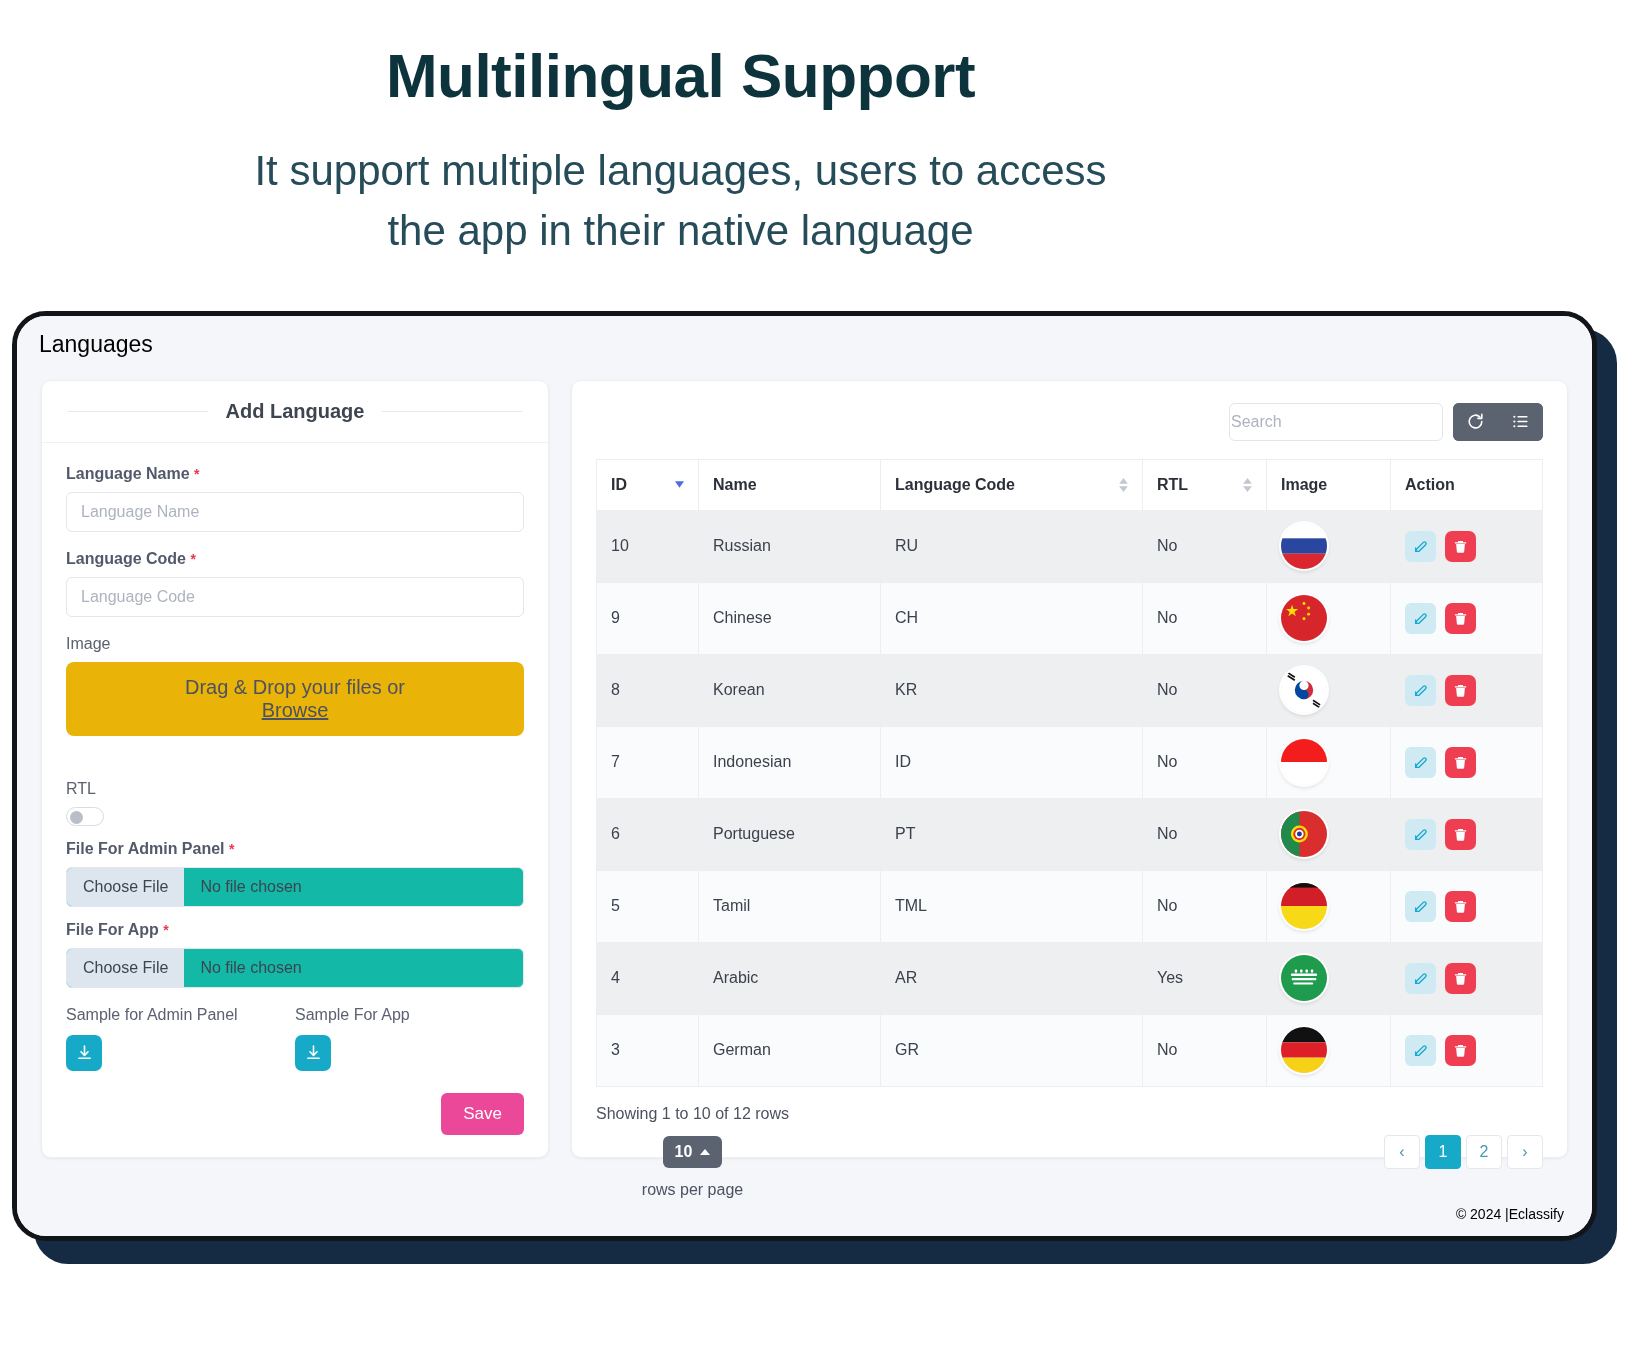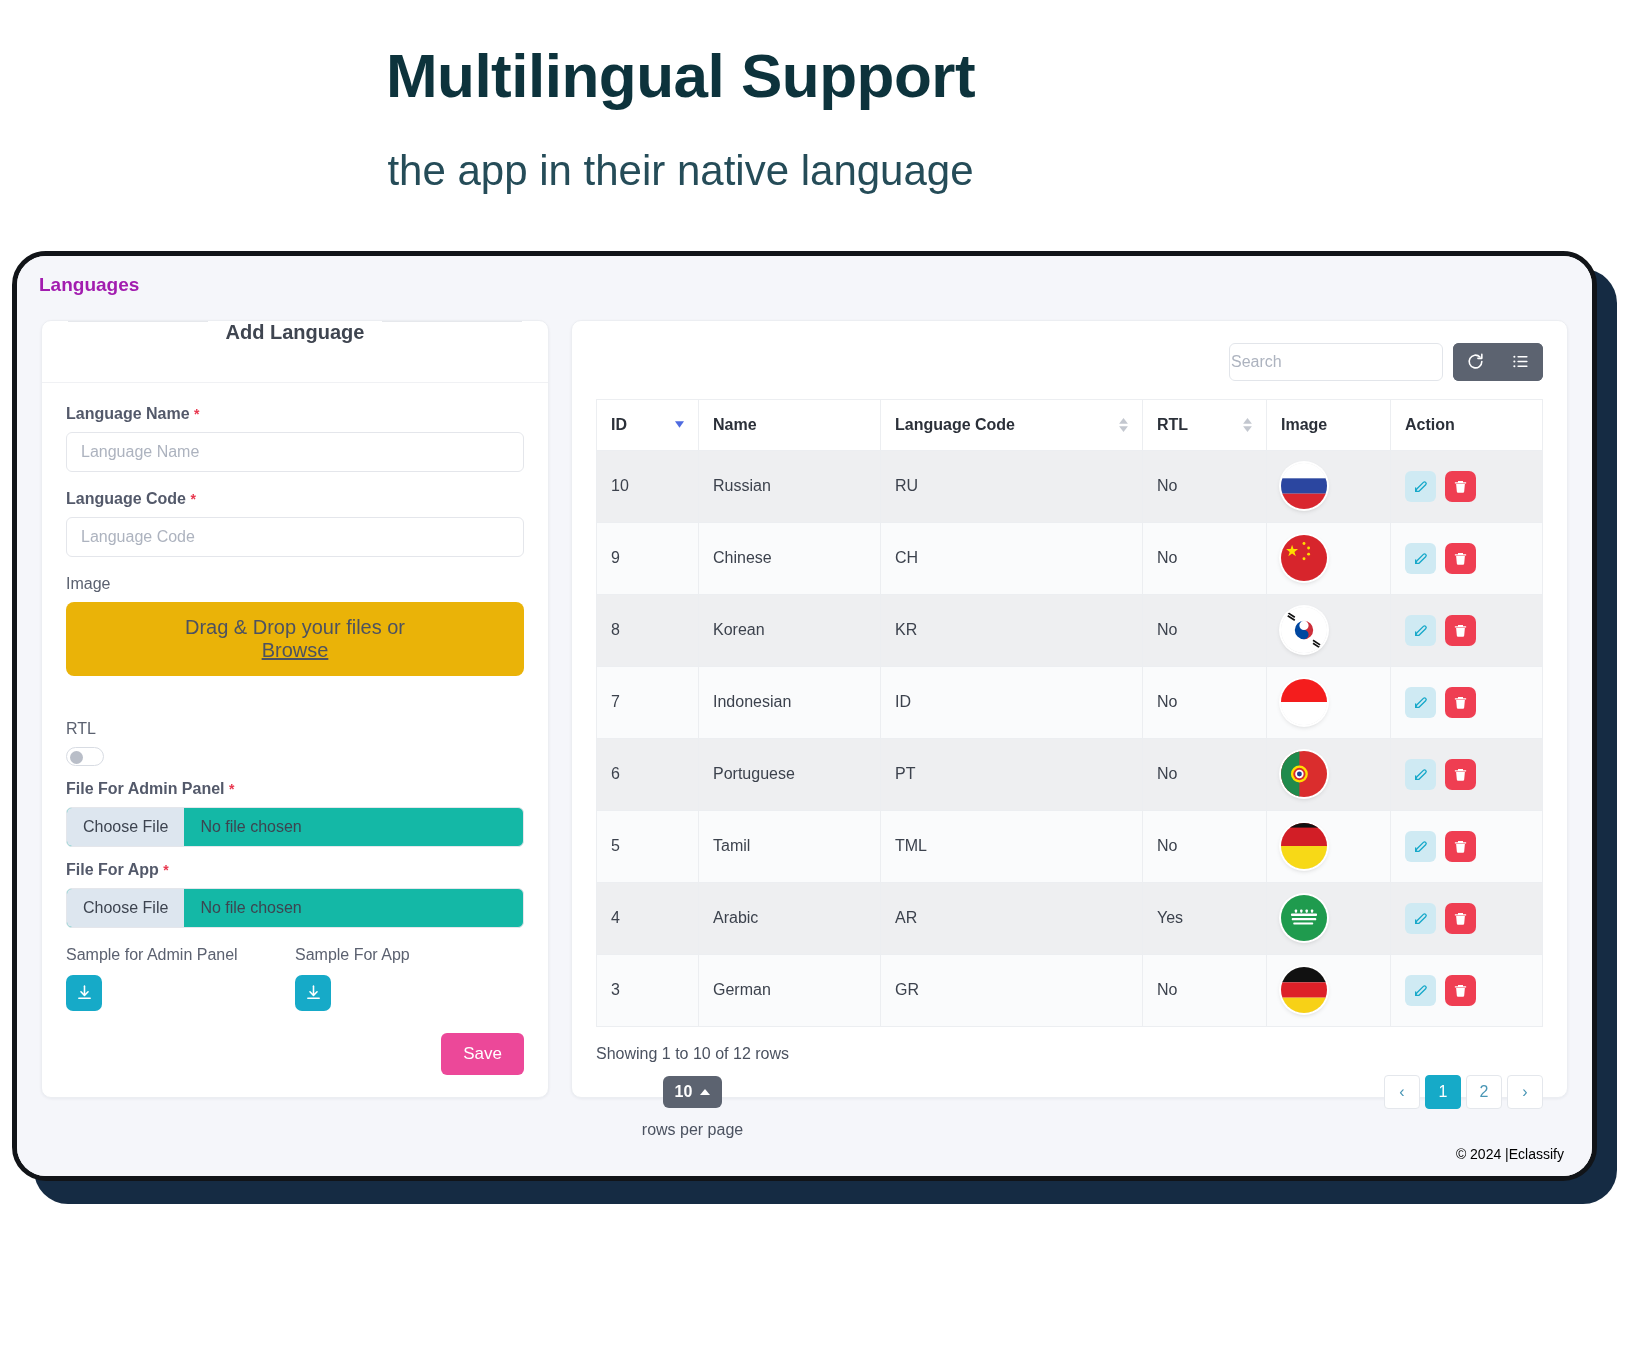--- a/index.html
+++ b/index.html
@@ -36,37 +36,37 @@
     border: 5px solid #111418;
     border-radius: 34px;
     overflow: hidden;
   }
   .screen { width: 100%; height: 100%; background: #f5f6fa; position: relative; }
 
   .page-head {
     height: 58px; display: flex; align-items: center;
     padding: 0 0 0 22px;
   }
-  .page-title { font-size: 19px; color: #a21caf; font-weight: 700; }
+  .page-title { font-size: 23px; color: #000000; font-weight: 400; }
 
   .content {
     display: flex; gap: 22px;
     padding: 6px 24px 0 24px;
     height: 790px;
   }
 
   
   .card {
     background: #fff; border-radius: 10px;
     border: 1px solid #eceef2;
     box-shadow: 0 1px 3px rgba(18,38,63,.06);
   }
   .left-card { width: 508px; flex: 0 0 508px; height: 778px; display: flex; flex-direction: column; }
   .card-head {
-    height: 62px; display: flex; justify-content: center;
+    height: 62px; display: flex; align-items: center; justify-content: center;
     border-bottom: 1px solid #f0f1f4; padding: 0 26px;
   }
   .rule { flex: 1; height: 1px; background: #e6e8ec; }
   .card-head-title {
     font-size: 20px; font-weight: 700; color: #3f4550; padding: 0 18px; white-space: nowrap;
   }
   .card-body { padding: 22px 24px 18px 24px; flex: 1; position: relative; }
 
   .f-label { font-size: 16px; color: #53596a; font-weight: 600; margin-bottom: 9px; display: block; }
   .f-label.plain { font-weight: 400; color: #5b6170; }
@@ -192,20 +192,21 @@
     position: absolute; right: 28px; bottom: 14px;
     font-size: 14px; color: #000000; margin-top: 12px;
   }
 </style>
 </head>
 <body>
 
 <div class="hero">
   <div class="hero-title">Multilingual Support</div>
   <div class="hero-sub">
+    <div>It support multiple languages, users to access</div>
     <div>the app in their native language</div>
   </div>
 </div>
 
 <div class="device-wrap">
   <div class="device-shadow"></div>
   <div class="device">
     <div class="screen">
 
       <div class="page-head">

